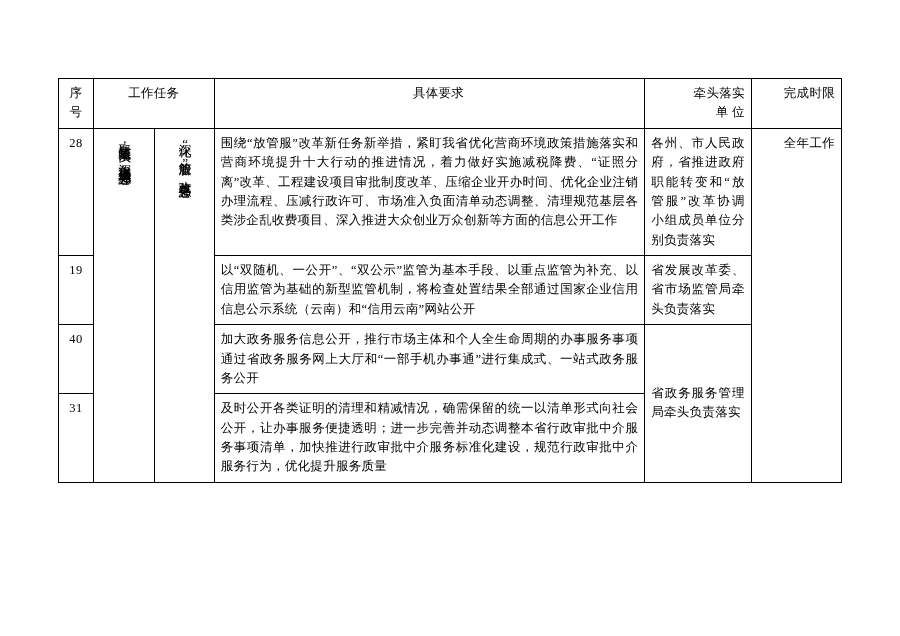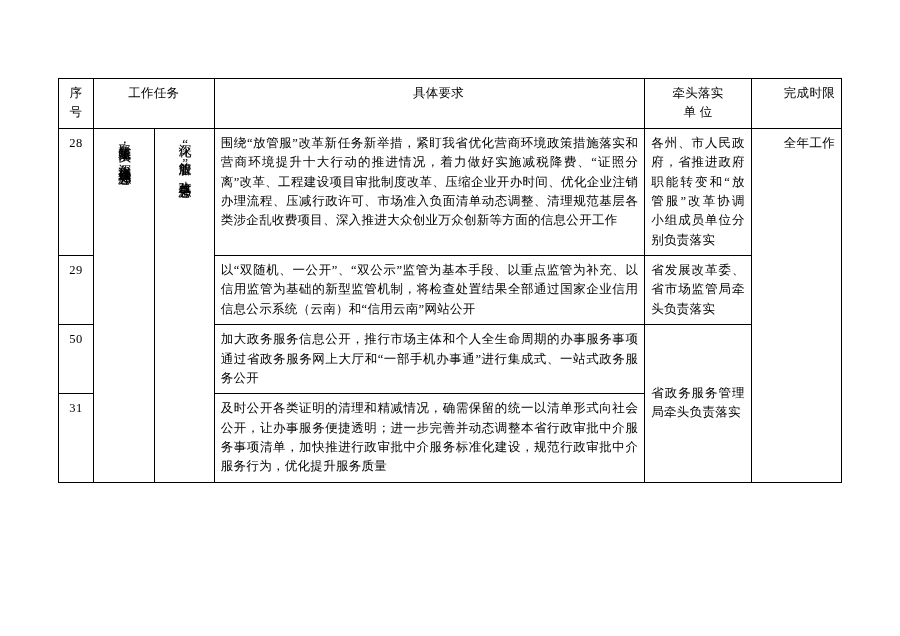--- a/index.html
+++ b/index.html
@@ -52,20 +52,21 @@
   .hdr .h-task {
     width: 118px;
     margin-top: 8px;
   }
   .hdr .h-req {
     width: 420px;
     padding-left: 24px;
   }
   .hdr .h-lead {
     width: 104px;
+    text-align: right;
   }
   .hdr .h-deadline {
     width: 88px;
     text-align: right;
   }
   .seq-cell {
     text-align: center;
     vertical-align: middle;
     font-size: 13.5px;
   }
@@ -135,27 +136,27 @@
         </td>
         <td class="vert-cell" rowspan="4">
           <span class="vert-inner">深化“放管服”改革信息公开</span>
         </td>
         <td class="req-cell">围绕“放管服”改革新任务新举措，紧盯我省优化营商环境政策措施落实和营商环境提升十大行动的推进情况，着力做好实施减税降费、“证照分离”改革、工程建设项目审批制度改革、压缩企业开办时间、优化企业注销办理流程、压减行政许可、市场准入负面清单动态调整、清理规范基层各类涉企乱收费项目、深入推进大众创业万众创新等方面的信息公开工作</td>
         <td class="lead-cell">各州、市人民政府，省推进政府职能转变和“放管服”改革协调小组成员单位分别负责落实</td>
         <td class="deadline-cell" rowspan="4">全年工作</td>
       </tr>
 
       <tr>
-        <td class="seq-cell">29</td>
+        <td class="seq-cell">19</td>
         <td class="req-cell">以“双随机、一公开”、“双公示”监管为基本手段、以重点监管为补充、以信用监管为基础的新型监管机制，将检查处置结果全部通过国家企业信用信息公示系统（云南）和“信用云南”网站公开</td>
         <td class="lead-cell">省发展改革委、省市场监管局牵头负责落实</td>
       </tr>
 
       <tr>
-        <td class="seq-cell">50</td>
+        <td class="seq-cell">40</td>
         <td class="req-cell">加大政务服务信息公开，推行市场主体和个人全生命周期的办事服务事项通过省政务服务网上大厅和“一部手机办事通”进行集成式、一站式政务服务公开</td>
         <td class="lead-cell" rowspan="2" style="vertical-align:middle">省政务服务管理局牵头负责落实</td>
       </tr>
 
       <tr>
         <td class="seq-cell">31</td>
         <td class="req-cell">及时公开各类证明的清理和精减情况，确需保留的统一以清单形式向社会公开，让办事服务便捷透明；进一步完善并动态调整本省行政审批中介服务事项清单，加快推进行政审批中介服务标准化建设，规范行政审批中介服务行为，优化提升服务质量</td>
       </tr>
     </tbody>
   </table>

